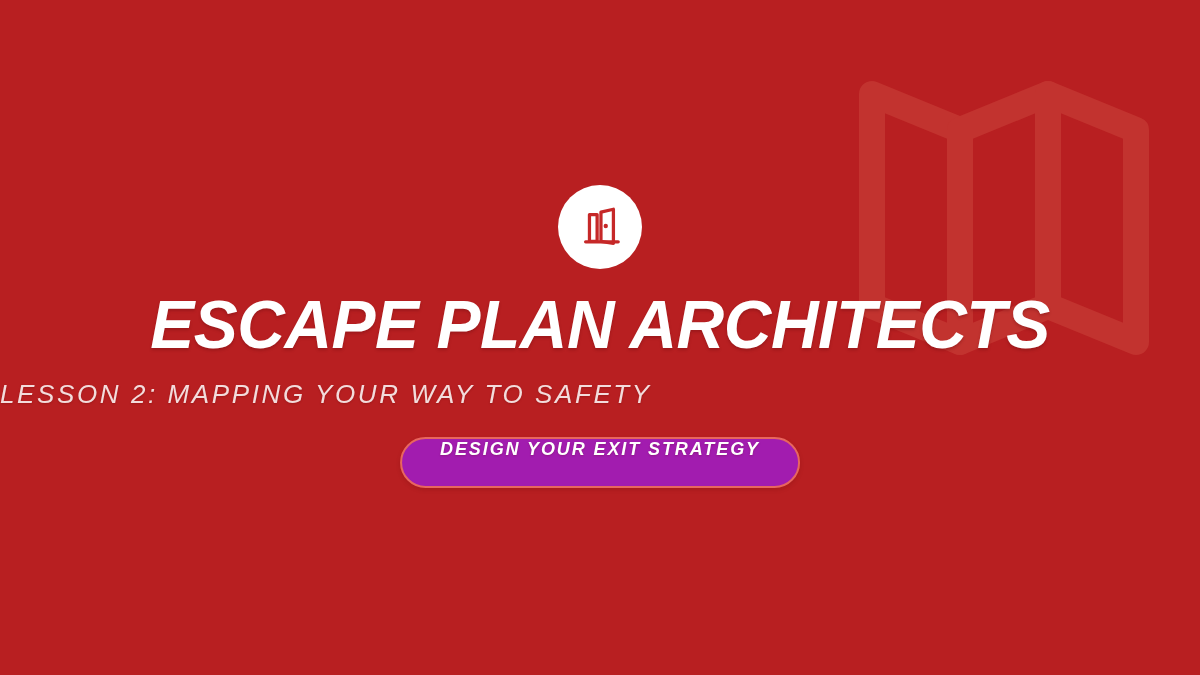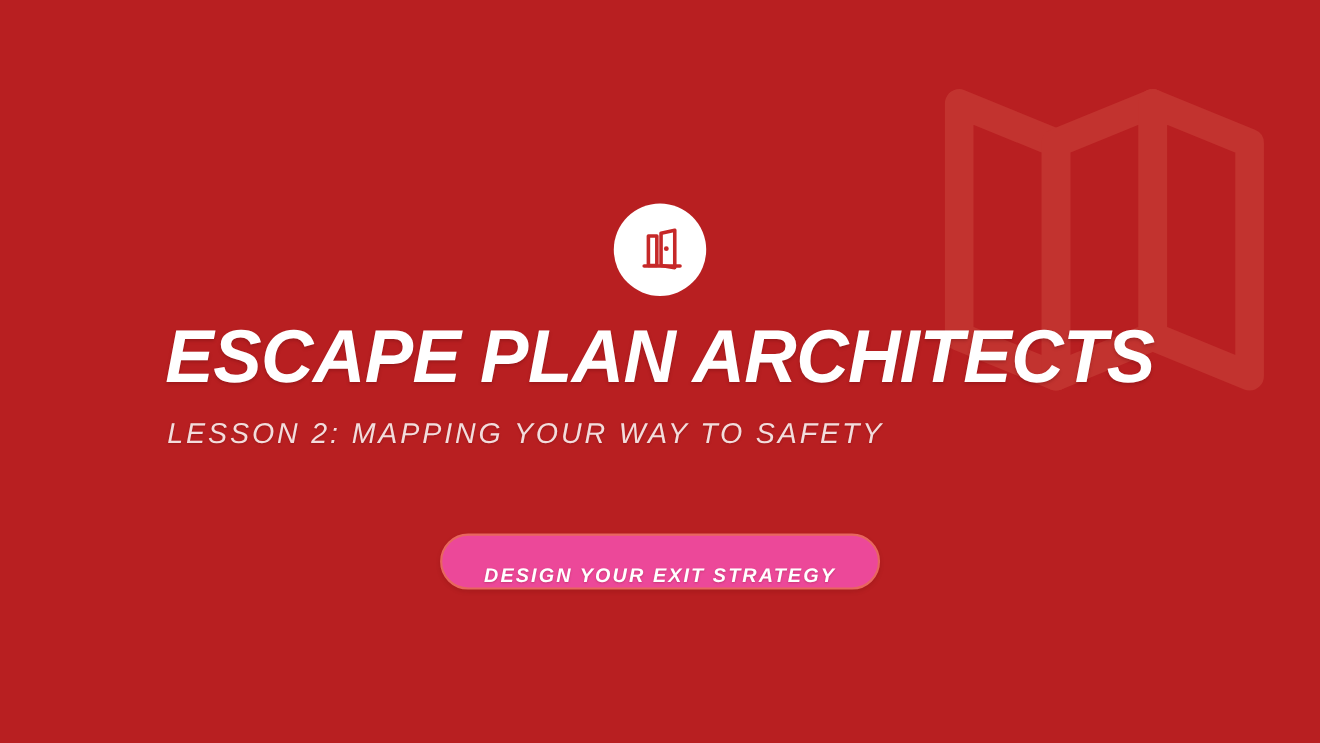--- a/index.html
+++ b/index.html
@@ -84,48 +84,47 @@
     text-shadow: 0 2px 3px rgba(90, 10, 12, 0.30);
     white-space: nowrap;
   }
 
   
   #subtitle {
     position: absolute;
     left: 0;
     top: 378px;
     width: 956px;
-    text-align: center;
+    text-align: left;
     color: #F3DCDC;
     font-family: "Liberation Sans", sans-serif;
     font-weight: 300;
     font-size: 26px;
     line-height: 32px;
     letter-spacing: 2.6px;
     text-shadow: 0 1px 2px rgba(90, 10, 12, 0.28);
     white-space: nowrap;
   }
 
   
   #cta-button {
     position: absolute;
     left: 50%;
     top: 437px;
     transform: translateX(-50%);
     height: 51px;
     padding: 0 38px;
     display: flex;
-    align-items: flex-end;
+    align-items: flex-start;
     justify-content: center;
-    background: #ec4899;
+    background: #a21caf;
     border: 2px solid #E8665E;
     border-radius: 26px;
     cursor: pointer;
     box-shadow: 0 2px 4px rgba(90, 10, 12, 0.18);
-    margin-top: 48px;
   }
   #cta-button-label {
     color: #FFFFFF;
     font-family: "Liberation Sans", sans-serif;
     font-weight: 700;
     font-size: 18px;
     letter-spacing: 1.9px;
     white-space: nowrap;
     text-shadow: 0 1px 2px rgba(90, 10, 12, 0.25);
   }

